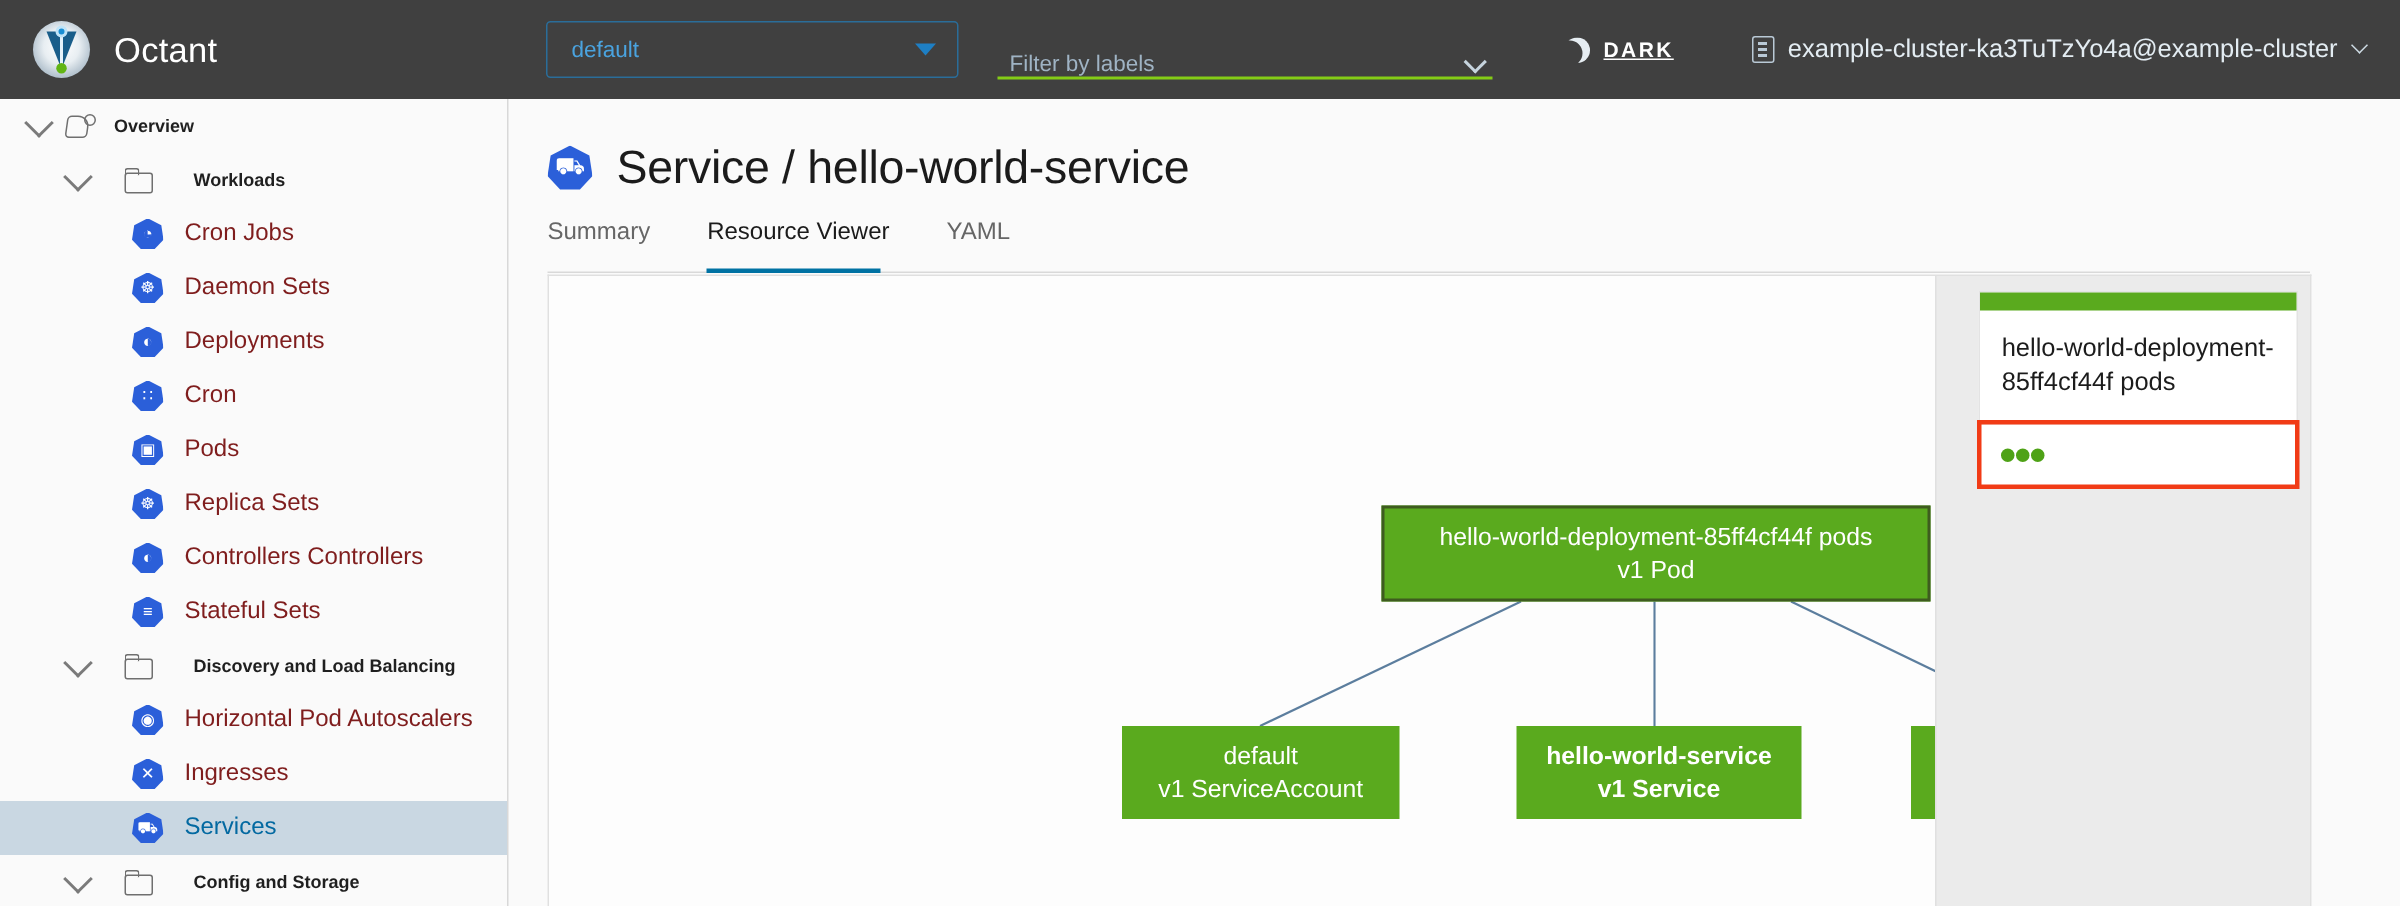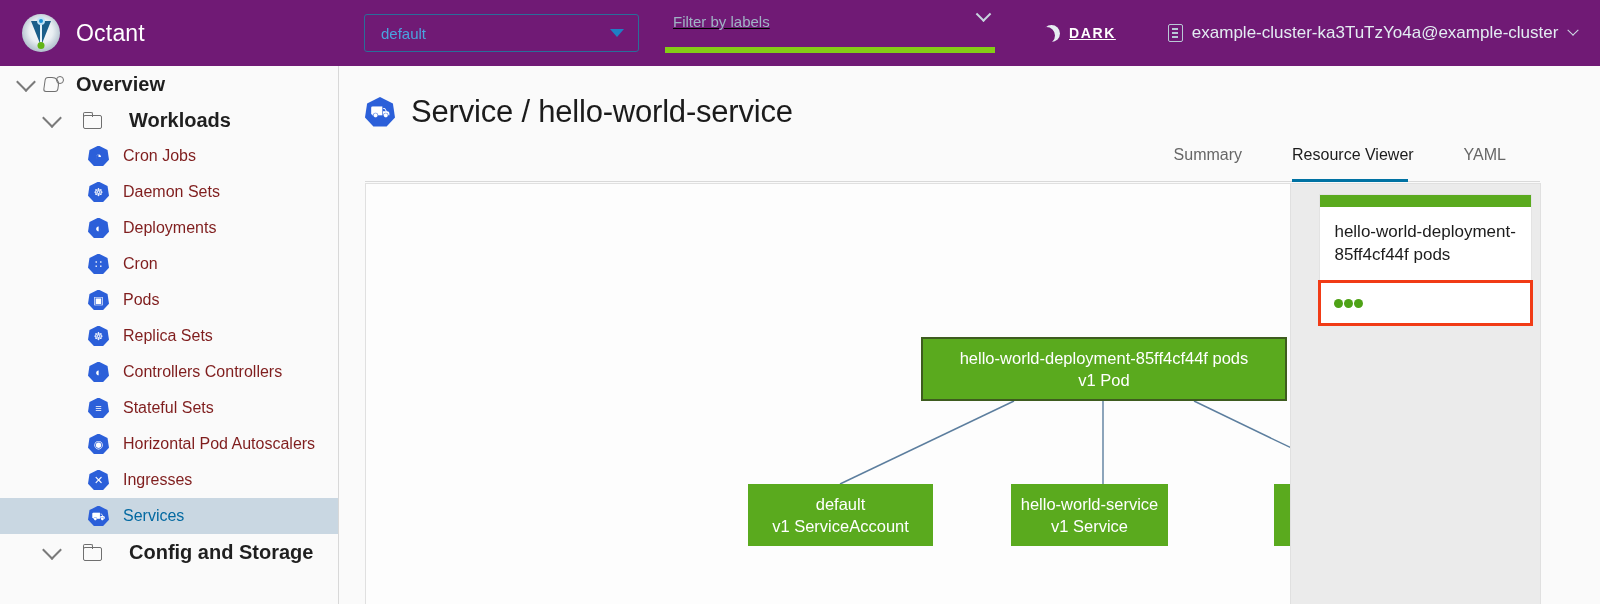--- a/index.html
+++ b/index.html
@@ -8,21 +8,21 @@
     width: 1600px; height: 604px;
     font-family: "Liberation Sans", sans-serif;
     background: #fafafa;
     overflow: hidden;
   }
 
   
   .header {
     position: absolute; top: 0; left: 0;
     width: 1600px; height: 66px;
-    background: #701a75;
+    background: #404040;
     display: flex; align-items: center;
   }
   .brand {
     width: 339px; height: 66px;
     display: flex; align-items: center;
     padding-left: 22px;
     flex: 0 0 339px;
   }
   .logo-circle {
     width: 38px; height: 38px; border-radius: 50%;
@@ -66,23 +66,23 @@
   .ns-select .val { color: #4aa3df; font-size: 15px; }
   .tri-down {
     width: 0; height: 0;
     border-left: 7px solid transparent;
     border-right: 7px solid transparent;
     border-top: 8px solid #1e7fc4;
   }
 
   .label-filter {
     width: 330px; height: 40px; margin-left: 26px;
-    border-bottom: 6px solid #84cc16;
-    display: flex; align-items: flex-start; justify-content: space-between;
-    padding: 0 6px 0 8px; flex: 0 0 330px; text-decoration: underline;
+    border-bottom: 2px solid #84cc16;
+    display: flex; align-items: flex-end; justify-content: space-between;
+    padding: 0 6px 0 8px; flex: 0 0 330px;
   }
   .label-filter .ph { color: #9fb3c4; font-size: 15px; }
   .chev {
     width: 11px; height: 11px;
     border-right: 2px solid #c6d4de; border-bottom: 2px solid #c6d4de;
     transform: rotate(45deg) translate(-3px,-3px);
   }
 
   .dark-toggle {
     margin-left: 48px; display: flex; align-items: center; gap: 9px;
@@ -129,21 +129,21 @@
   .nav-row {
     display: flex; align-items: center; height: 36px;
     white-space: nowrap;
   }
   .nav-caret {
     width: 14px; height: 14px; flex: 0 0 14px;
     border-right: 2px solid #7a7a7a; border-bottom: 2px solid #7a7a7a;
     transform: rotate(45deg); margin-top: -5px;
   }
   .caret-box { width: 36px; display: flex; justify-content: center; flex: 0 0 36px; }
-  .nav-label { font-size: 20px; color: #2b2b2b; }
+  .nav-label { font-size: 12px; color: #2b2b2b; }
   .nav-label.bold { font-weight: bold; color: #1f1f1f; }
 
   .icon-ov {
     width: 20px; height: 18px; flex: 0 0 20px; position: relative;
   }
   .icon-ov::before {
     content: ""; position: absolute; left: 0; top: 2px;
     width: 13px; height: 13px;
     border: 1.6px solid #6f6f6f;
     border-radius: 3px 8px 3px 3px;
@@ -200,21 +200,21 @@
     display: flex; align-items: center; gap: 16px;
     padding: 28px 0 0 25px;
   }
   .title-icon { width: 30px; height: 30px; flex: 0 0 30px; }
   .title-icon .k8s-hex { width: 30px; height: 30px; }
   .title-text { font-size: 31px; color: #1b1b1b; font-weight: normal; letter-spacing: -.2px; }
 
   .tabs {
     margin: 16px 0 0 25px; width: 1175px;
     border-bottom: 1px solid #d9d9d9;
-    display: flex; gap: 16px; height: 36px; justify-content: flex-end;
+    display: flex; gap: 4px; height: 36px;
   }
   .tab {
     font-size: 16px; color: #666; padding: 0 14px 10px 0;
     margin-right: 20px; position: relative;
   }
   .tab.active { color: #1b1b1b; }
   .tab.active::after {
     content: ""; position: absolute; left: 0; right: 20px; bottom: -1px;
     height: 3px; background: #0072a3;
   }
@@ -382,20 +382,27 @@
   </div>
   <div class="item-row">
     <span class="k8s">
         <span class="k8s-hex">
           <span class="k8s-glyph">≡</span>
         </span>
       </span>
     <span class="item-label">Stateful Sets</span>
   </div>
 
+  <div class="nav-row group-row" style="padding-left:34px;">
+    <span class="caret-box">
+        <span class="nav-caret"></span>
+      </span>
+    <span class="icon-folder"></span>
+    <span class="nav-label bold">Discovery and Load Balancing</span>
+  </div>
 
   <div class="item-row">
     <span class="k8s">
         <span class="k8s-hex">
           <span class="k8s-glyph">◉</span>
         </span>
       </span>
     <span class="item-label">Horizontal Pod Autoscalers</span>
   </div>
   <div class="item-row">
@@ -454,21 +461,21 @@
       <div class="node selected" style="left:555px; top:153px; width:366px; height:64px;">
         <span>hello-world-deployment-85ff4cf44f pods</span>
         <span>v1 Pod</span>
       </div>
 
       <div class="node" style="left:382px; top:300px; width:185px; height:62px;">
         <span>default</span>
         <span>v1 ServiceAccount</span>
       </div>
 
-      <div class="node" style="left:645px; top:300px; width:157px; height:62px;">
+      <div class="node" style="left:645px; top:300px; width:190px; height:62px;font-weight:bold;">
         <span>hello-world-service</span>
         <span>v1 Service</span>
       </div>
 
       <div class="node" style="left:908px; top:300px; width:320px; height:62px;">
         
         
       </div>
 
     </div>

